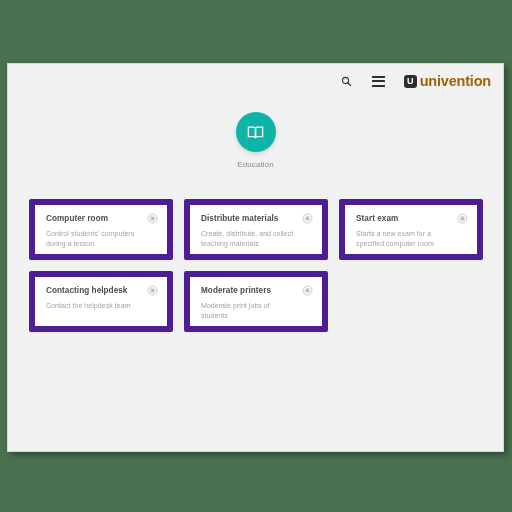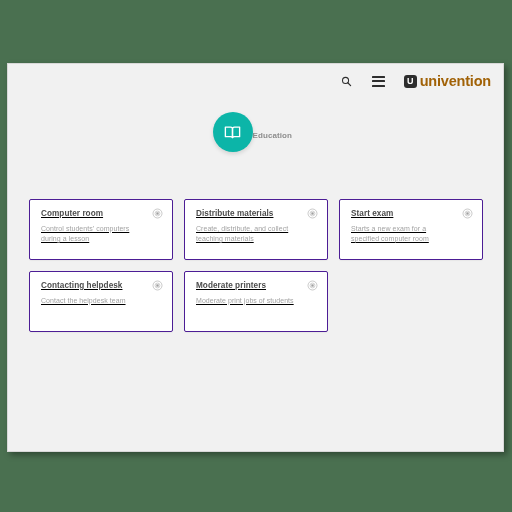--- a/index.html
+++ b/index.html
@@ -95,23 +95,23 @@
     top: 48px;
     left: 0;
     right: 0;
     display: flex;
     justify-content: center;
     gap: 38px;
   }
   .category-item {
     width: 86px;
     display: flex;
-    align-items: center;
-    cursor: pointer;
-    font-weight: bold;
+    flex-direction: column;
+    align-items: center;
+    cursor: pointer;
   }
   .category-circle {
     width: 40px;
     height: 40px;
     border-radius: 50%;
     display: flex;
     align-items: center;
     justify-content: center;
     box-shadow: 0 2px 4px rgba(0,0,0,0.13);
   }
@@ -132,27 +132,26 @@
     width: 455px;
     display: flex;
     flex-wrap: wrap;
     gap: 11px;
   }
   .module-card {
     width: 144px;
     height: 61px;
     box-sizing: border-box;
     background: #ffffff;
-    border: 1px solid #4c1d95;
+    border: 6px solid #4c1d95;
     border-radius: 2px;
     padding: 9px 10px 8px 11px;
     position: relative;
     cursor: pointer;
     box-shadow: 0 1px 1px rgba(0,0,0,0.04);
-    text-decoration: underline;
   }
   .card-title {
     font-size: 8.2px;
     font-weight: bold;
     color: #4c4c4c;
     line-height: 1.2;
     letter-spacing: 0.05px;
     padding-right: 18px;
   }
   .card-desc {

